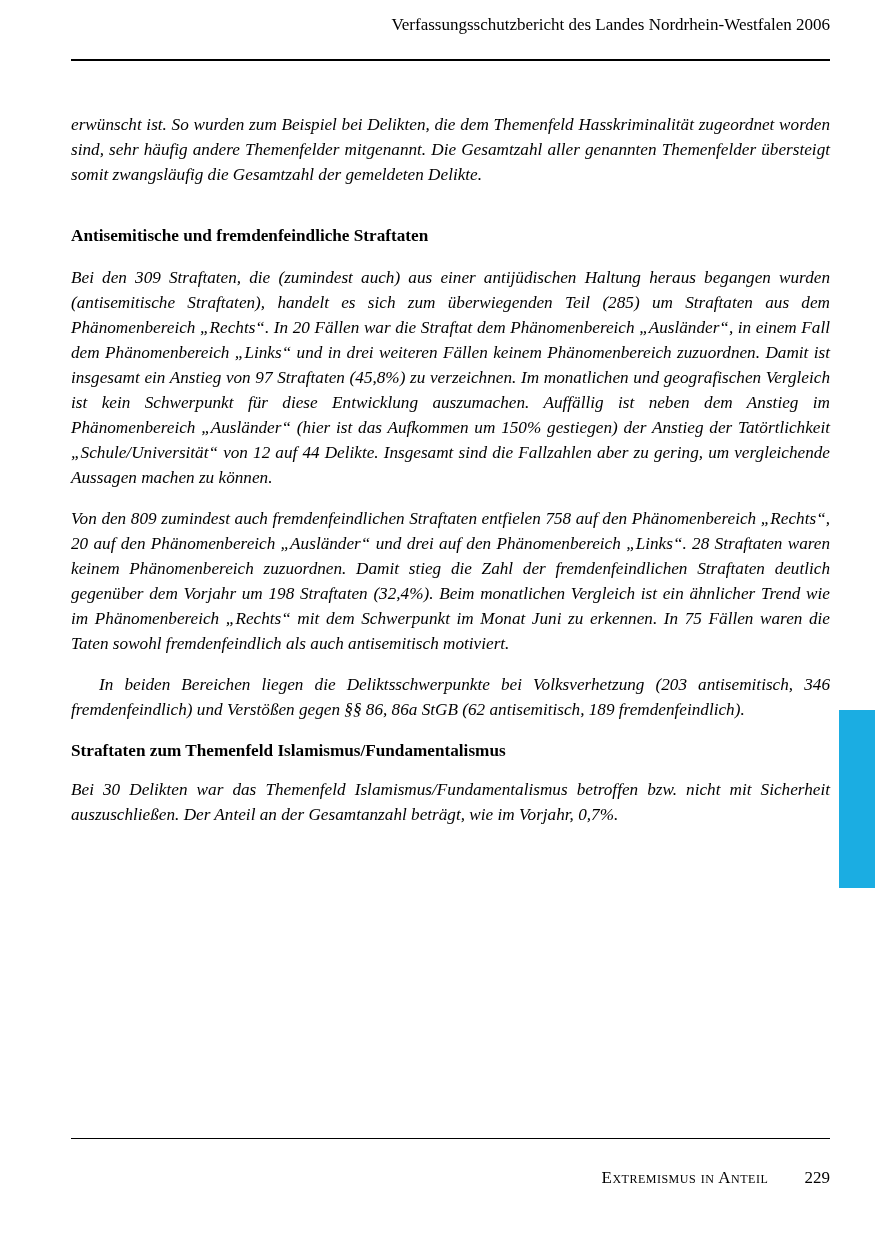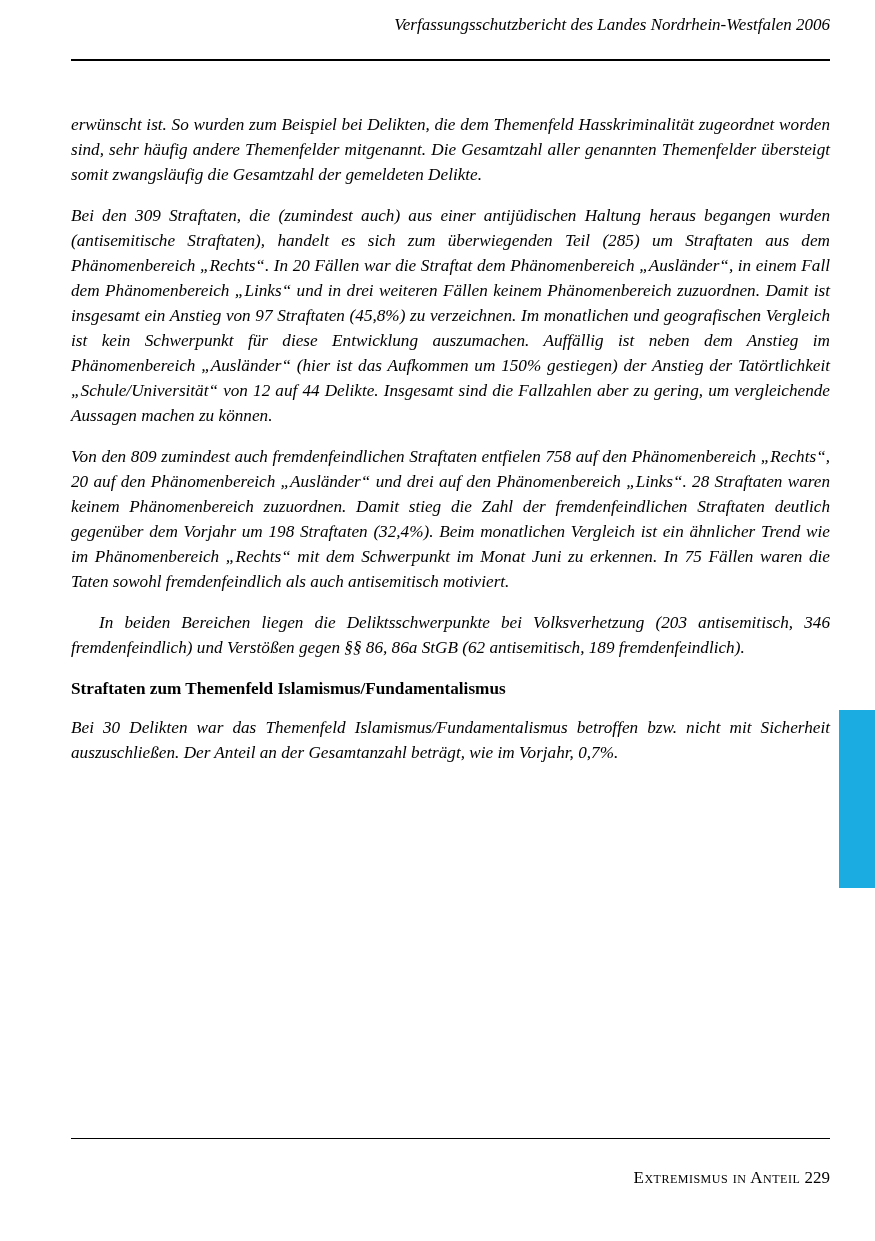--- a/index.html
+++ b/index.html
@@ -22,21 +22,20 @@
     background: #ffffff;
   }
   .running-head {
     position: absolute;
     top: 14px;
     left: 71px;
     right: 45px;
     text-align: right;
     font-size: 17px;
     line-height: 22px;
-    font-style: italic;
   }
   .rule-top {
     position: absolute;
     top: 59px;
     left: 71px;
     right: 45px;
     border-top: 2px solid #000000;
   }
   .content {
     position: absolute;
@@ -91,37 +90,39 @@
     text-align: right;
     font-size: 17px;
     line-height: 24px;
   }
   .footer .section-label {
     font-variant: small-caps;
     letter-spacing: 0.5px;
   }
   .footer .page-number {
     display: inline-block;
+    margin-left: 32px;
   }
 </style>
 </head>
 <body>
 
 <div class="page">
 
   <div class="running-head">
     <span>Verfassungsschutzbericht des Landes Nordrhein-Westfalen 2006</span>
   </div>
 
   <div class="rule-top"></div>
 
   <div class="content">
 
     <p>erwünscht ist. So wurden zum Beispiel bei Delikten, die dem Themenfeld Hasskriminalität zugeordnet worden sind, sehr häufig andere Themenfelder mitgenannt. Die Gesamtzahl aller genannten Themenfelder übersteigt somit zwangsläufig die Gesamtzahl der gemeldeten Delikte.</p>
 
+    <h3 class="major">Antisemitische und fremdenfeindliche Straftaten</h3>
 
     <p>Bei den 309 Straftaten, die (zumindest auch) aus einer antijüdischen Haltung heraus begangen wurden (antisemitische Straftaten), handelt es sich zum überwiegenden Teil (285) um Straftaten aus dem Phänomenbereich „Rechts“. In 20 Fällen war die Straftat dem Phänomenbereich „Ausländer“, in einem Fall dem Phänomenbereich „Links“ und in drei weiteren Fällen keinem Phänomenbereich zuzuordnen. Damit ist insgesamt ein Anstieg von 97 Straftaten (45,8%) zu verzeichnen. Im monatlichen und geografischen Vergleich ist kein Schwerpunkt für diese Entwicklung auszumachen. Auffällig ist neben dem Anstieg im Phänomenbereich „Ausländer“ (hier ist das Aufkommen um 150% gestiegen) der Anstieg der Tatörtlichkeit „Schule/Universität“ von 12 auf 44 Delikte. Insgesamt sind die Fallzahlen aber zu gering, um vergleichende Aussagen machen zu können.</p>
 
     <p>Von den 809 zumindest auch fremdenfeindlichen Straftaten entfielen 758 auf den Phänomenbereich „Rechts“, 20 auf den Phänomenbereich „Ausländer“ und drei auf den Phänomenbereich „Links“. 28 Straftaten waren keinem Phänomenbereich zuzuordnen. Damit stieg die Zahl der fremdenfeindlichen Straftaten deutlich gegenüber dem Vorjahr um 198 Straftaten (32,4%). Beim monatlichen Vergleich ist ein ähnlicher Trend wie im Phänomenbereich „Rechts“ mit dem Schwerpunkt im Monat Juni zu erkennen. In 75 Fällen waren die Taten sowohl fremdenfeindlich als auch antisemitisch motiviert.</p>
 
     <p class="indent-first">In beiden Bereichen liegen die Deliktsschwerpunkte bei Volksverhetzung (203 antisemitisch, 346 fremdenfeindlich) und Verstößen gegen §§ 86, 86a StGB (62 antisemitisch, 189 fremdenfeindlich).</p>
 
     <h3 class="minor">Straftaten zum Themenfeld Islamismus/Fundamentalismus</h3>
 
     <p>Bei 30 Delikten war das Themenfeld Islamismus/Fundamentalismus betroffen bzw. nicht mit Sicherheit auszuschließen. Der Anteil an der Gesamtanzahl beträgt, wie im Vorjahr, 0,7%.</p>

